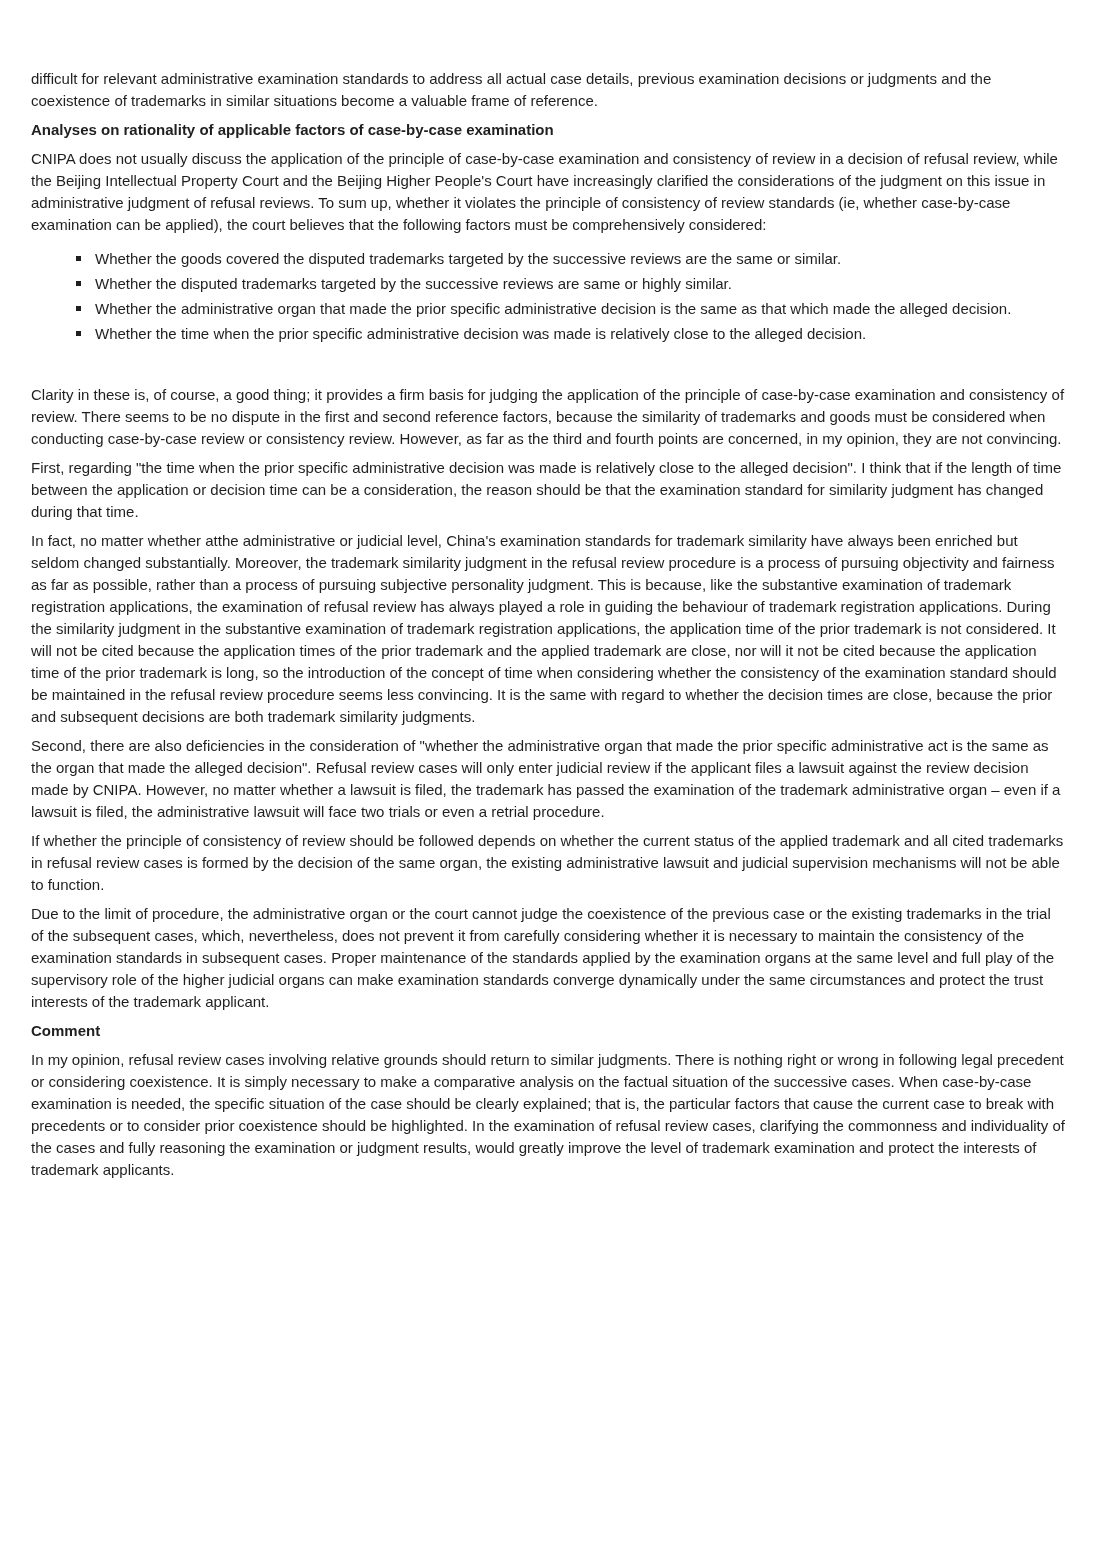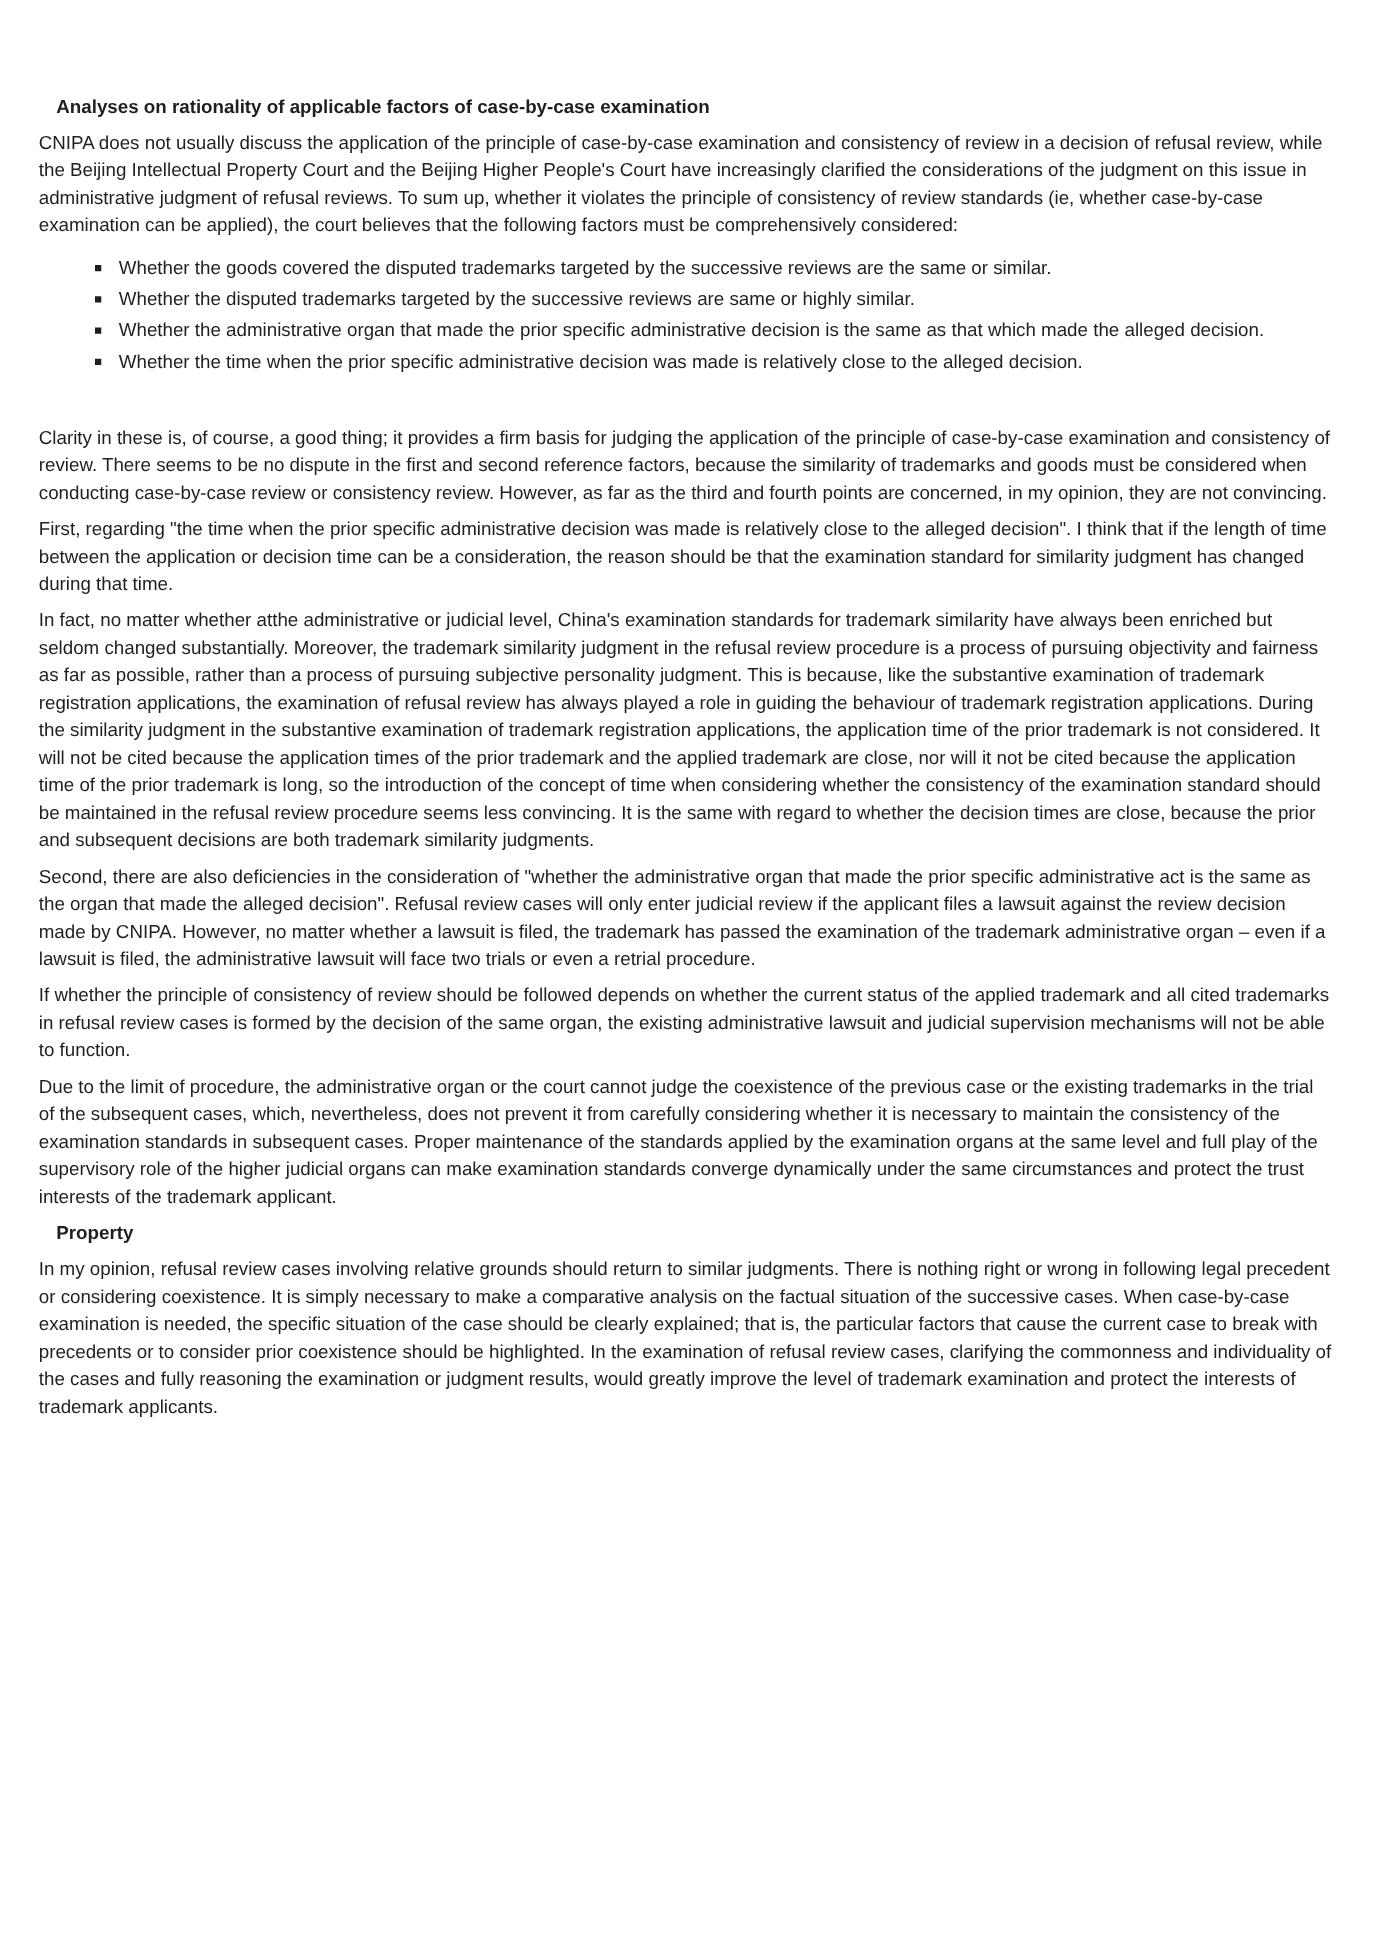--- a/index.html
+++ b/index.html
@@ -25,21 +25,21 @@
     color: #1f1f1f;
     -webkit-font-smoothing: antialiased;
   }
   .content p {
     margin: 0 0 7px 0;
   }
   .content h3 {
     font-size: 15px;
     line-height: 22px;
     font-weight: 700;
-    margin: 7px 0 7px 14px;
+    margin: 7px 0 7px 0;
     color: #1f1f1f;
   }
   ul.factor-list {
     list-style: none;
     margin: 10px 0 0 0;
     padding: 0;
   }
   ul.factor-list li {
     position: relative;
     padding-left: 64px;
@@ -58,20 +58,21 @@
   p.big-gap {
     margin-top: 38px;
   }
 </style>
 </head>
 <body>
 
 <div class="page">
   <div class="content">
 
+    <p>difficult for relevant administrative examination standards to address all actual case details, previous examination decisions or judgments and the coexistence of trademarks in similar situations become a valuable frame of reference.</p>
 
     <h3>Analyses on rationality of applicable factors of case-by-case examination</h3>
 
     <p>CNIPA does not usually discuss the application of the principle of case-by-case examination and consistency of review in a decision of refusal review, while the Beijing Intellectual Property Court and the Beijing Higher People's Court have increasingly clarified the considerations of the judgment on this issue in administrative judgment of refusal reviews. To sum up, whether it violates the principle of consistency of review standards (ie, whether case-by-case examination can be applied), the court believes that the following factors must be comprehensively considered:</p>
 
     <ul class="factor-list">
       <li>Whether the goods covered the disputed trademarks targeted by the successive reviews are the same or similar.</li>
       <li>Whether the disputed trademarks targeted by the successive reviews are same or highly similar.</li>
       <li>Whether the administrative organ that made the prior specific administrative decision is the same as that which made the alleged decision.</li>
       <li>Whether the time when the prior specific administrative decision was made is relatively close to the alleged decision.</li>
@@ -82,18 +83,18 @@
     <p>First, regarding "the time when the prior specific administrative decision was made is relatively close to the alleged decision". I think that if the length of time between the application or decision time can be a consideration, the reason should be that the examination standard for similarity judgment has changed during that time.</p>
 
     <p>In fact, no matter whether atthe administrative or judicial level, China's examination standards for trademark similarity have always been enriched but seldom changed substantially. Moreover, the trademark similarity judgment in the refusal review procedure is a process of pursuing objectivity and fairness as far as possible, rather than a process of pursuing subjective personality judgment. This is because, like the substantive examination of trademark registration applications, the examination of refusal review has always played a role in guiding the behaviour of trademark registration applications. During the similarity judgment in the substantive examination of trademark registration applications, the application time of the prior trademark is not considered. It will not be cited because the application times of the prior trademark and the applied trademark are close, nor will it not be cited because the application time of the prior trademark is long, so the introduction of the concept of time when considering whether the consistency of the examination standard should be maintained in the refusal review procedure seems less convincing. It is the same with regard to whether the decision times are close, because the prior and subsequent decisions are both trademark similarity judgments.</p>
 
     <p>Second, there are also deficiencies in the consideration of "whether the administrative organ that made the prior specific administrative act is the same as the organ that made the alleged decision". Refusal review cases will only enter judicial review if the applicant files a lawsuit against the review decision made by CNIPA. However, no matter whether a lawsuit is filed, the trademark has passed the examination of the trademark administrative organ – even if a lawsuit is filed, the administrative lawsuit will face two trials or even a retrial procedure.</p>
 
     <p>If whether the principle of consistency of review should be followed depends on whether the current status of the applied trademark and all cited trademarks in refusal review cases is formed by the decision of the same organ, the existing administrative lawsuit and judicial supervision mechanisms will not be able to function.</p>
 
     <p>Due to the limit of procedure, the administrative organ or the court cannot judge the coexistence of the previous case or the existing trademarks in the trial of the subsequent cases, which, nevertheless, does not prevent it from carefully considering whether it is necessary to maintain the consistency of the examination standards in subsequent cases. Proper maintenance of the standards applied by the examination organs at the same level and full play of the supervisory role of the higher judicial organs can make examination standards converge dynamically under the same circumstances and protect the trust interests of the trademark applicant.</p>
 
-    <h3>Property</h3>
+    <h3>Comment</h3>
 
     <p>In my opinion, refusal review cases involving relative grounds should return to similar judgments. There is nothing right or wrong in following legal precedent or considering coexistence. It is simply necessary to make a comparative analysis on the factual situation of the successive cases. When case-by-case examination is needed, the specific situation of the case should be clearly explained; that is, the particular factors that cause the current case to break with precedents or to consider prior coexistence should be highlighted. In the examination of refusal review cases, clarifying the commonness and individuality of the cases and fully reasoning the examination or judgment results, would greatly improve the level of trademark examination and protect the interests of trademark applicants.</p>
 
   </div>
 </div>
 
 </body></html>

